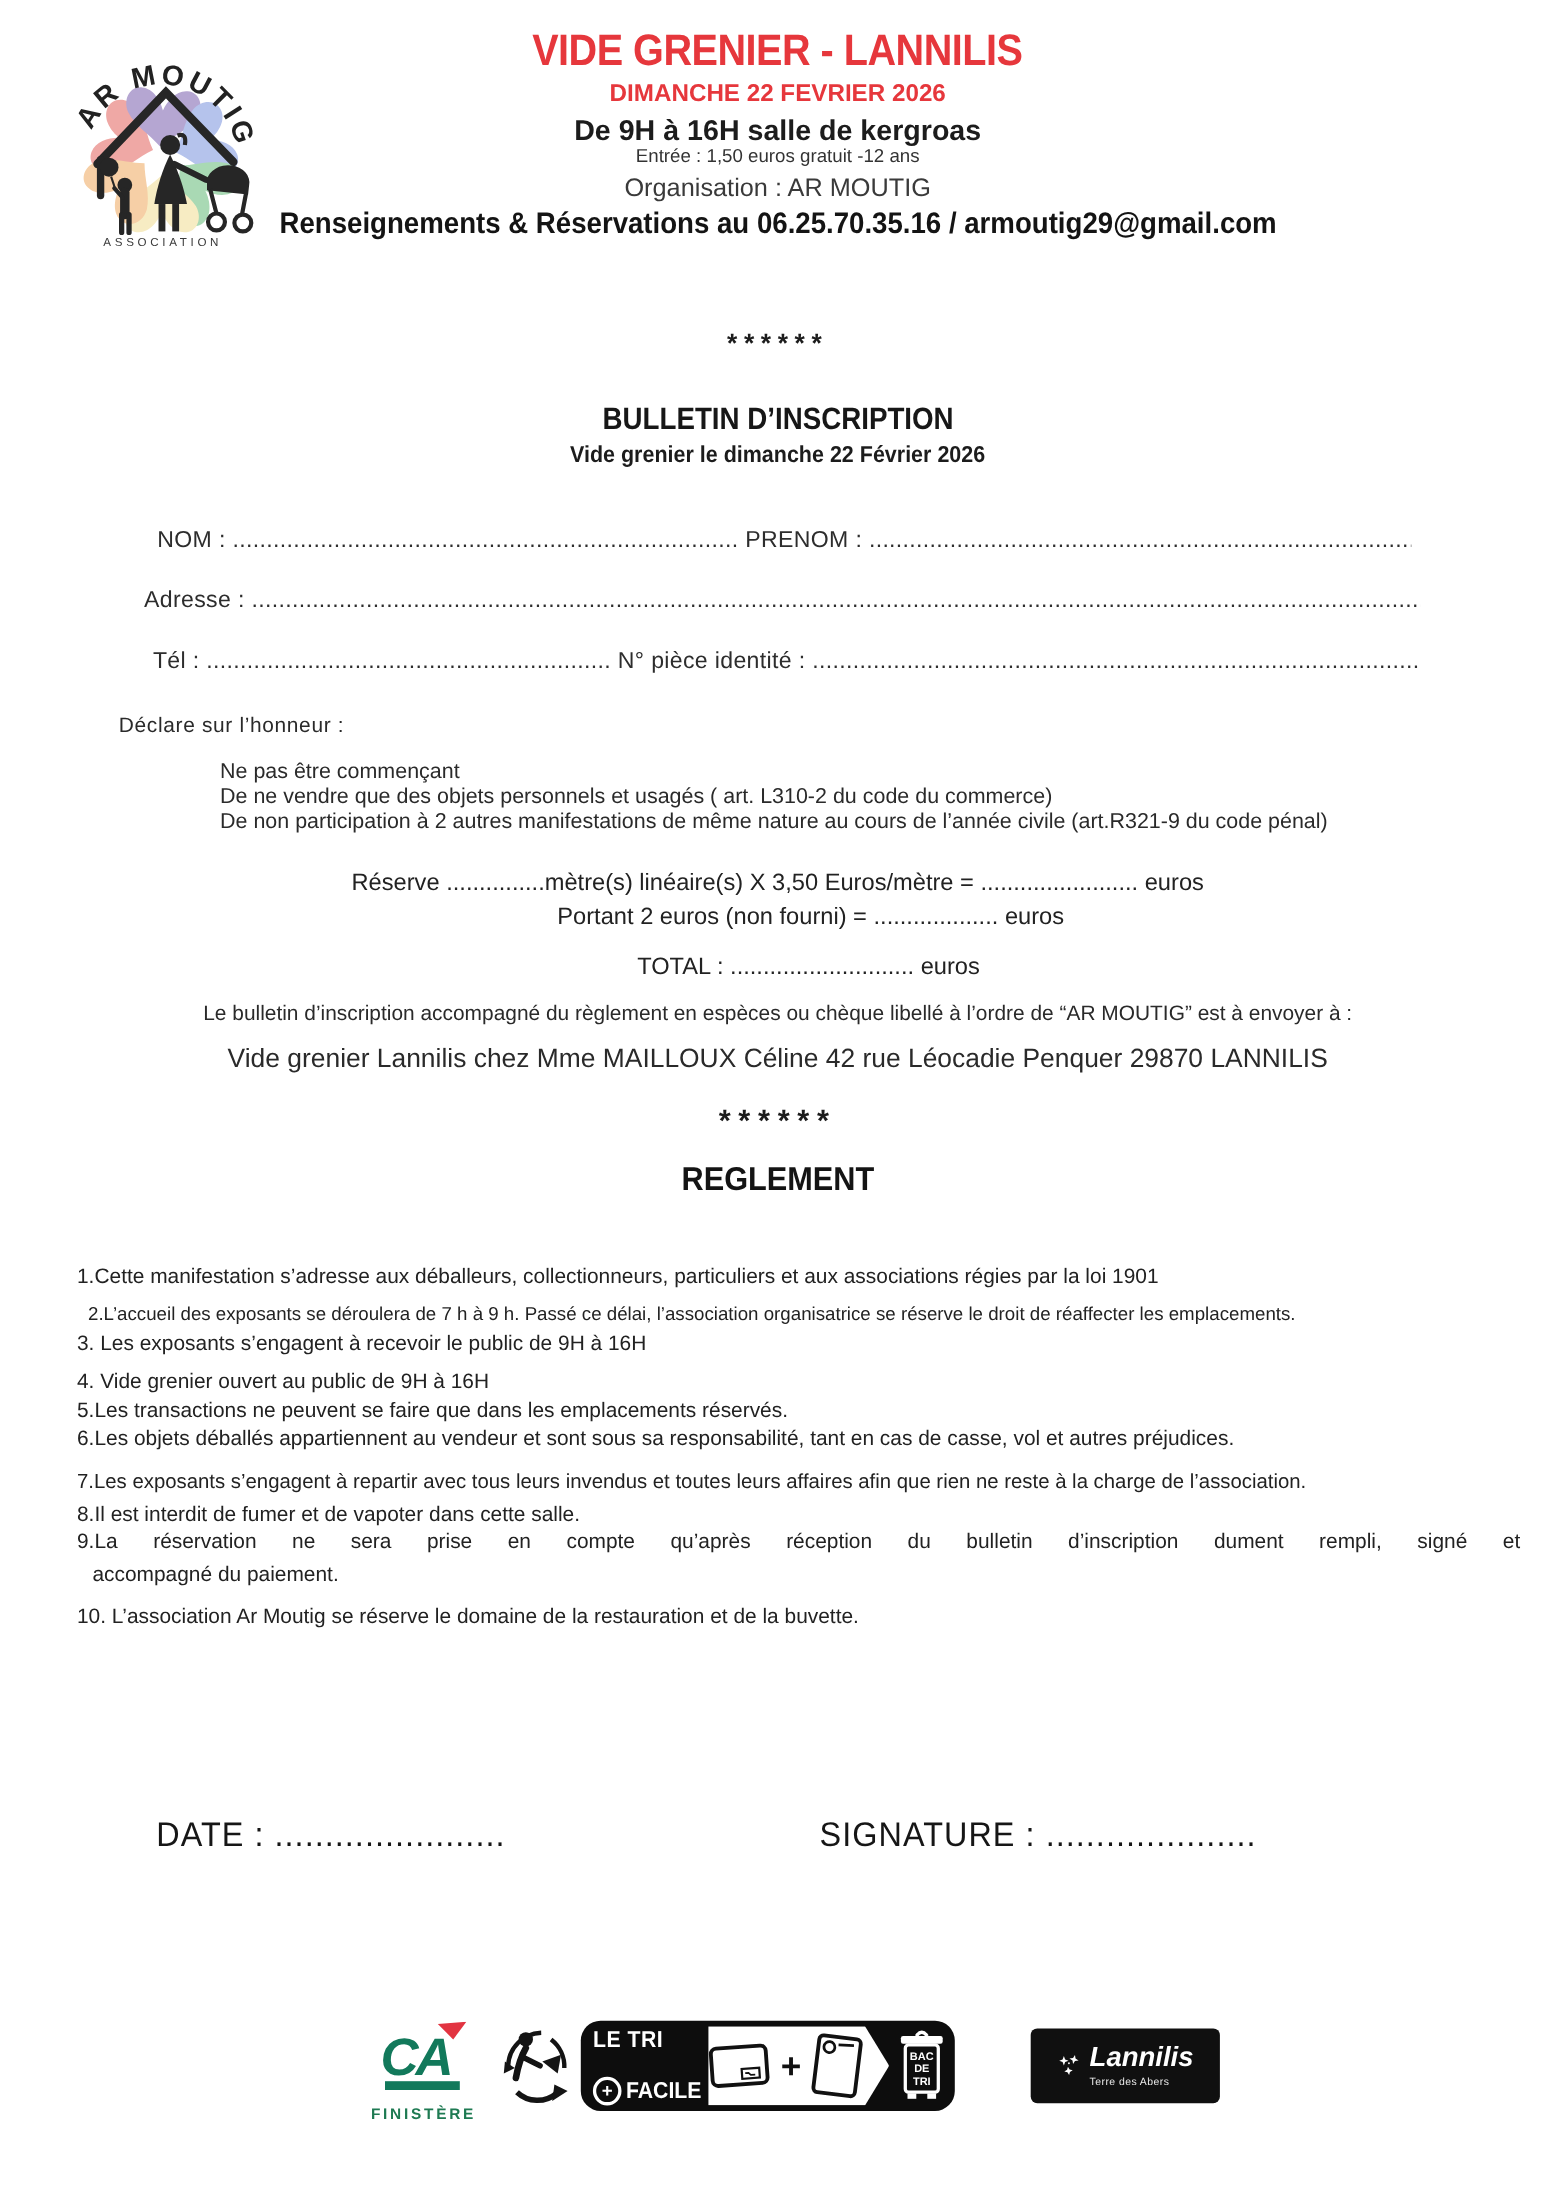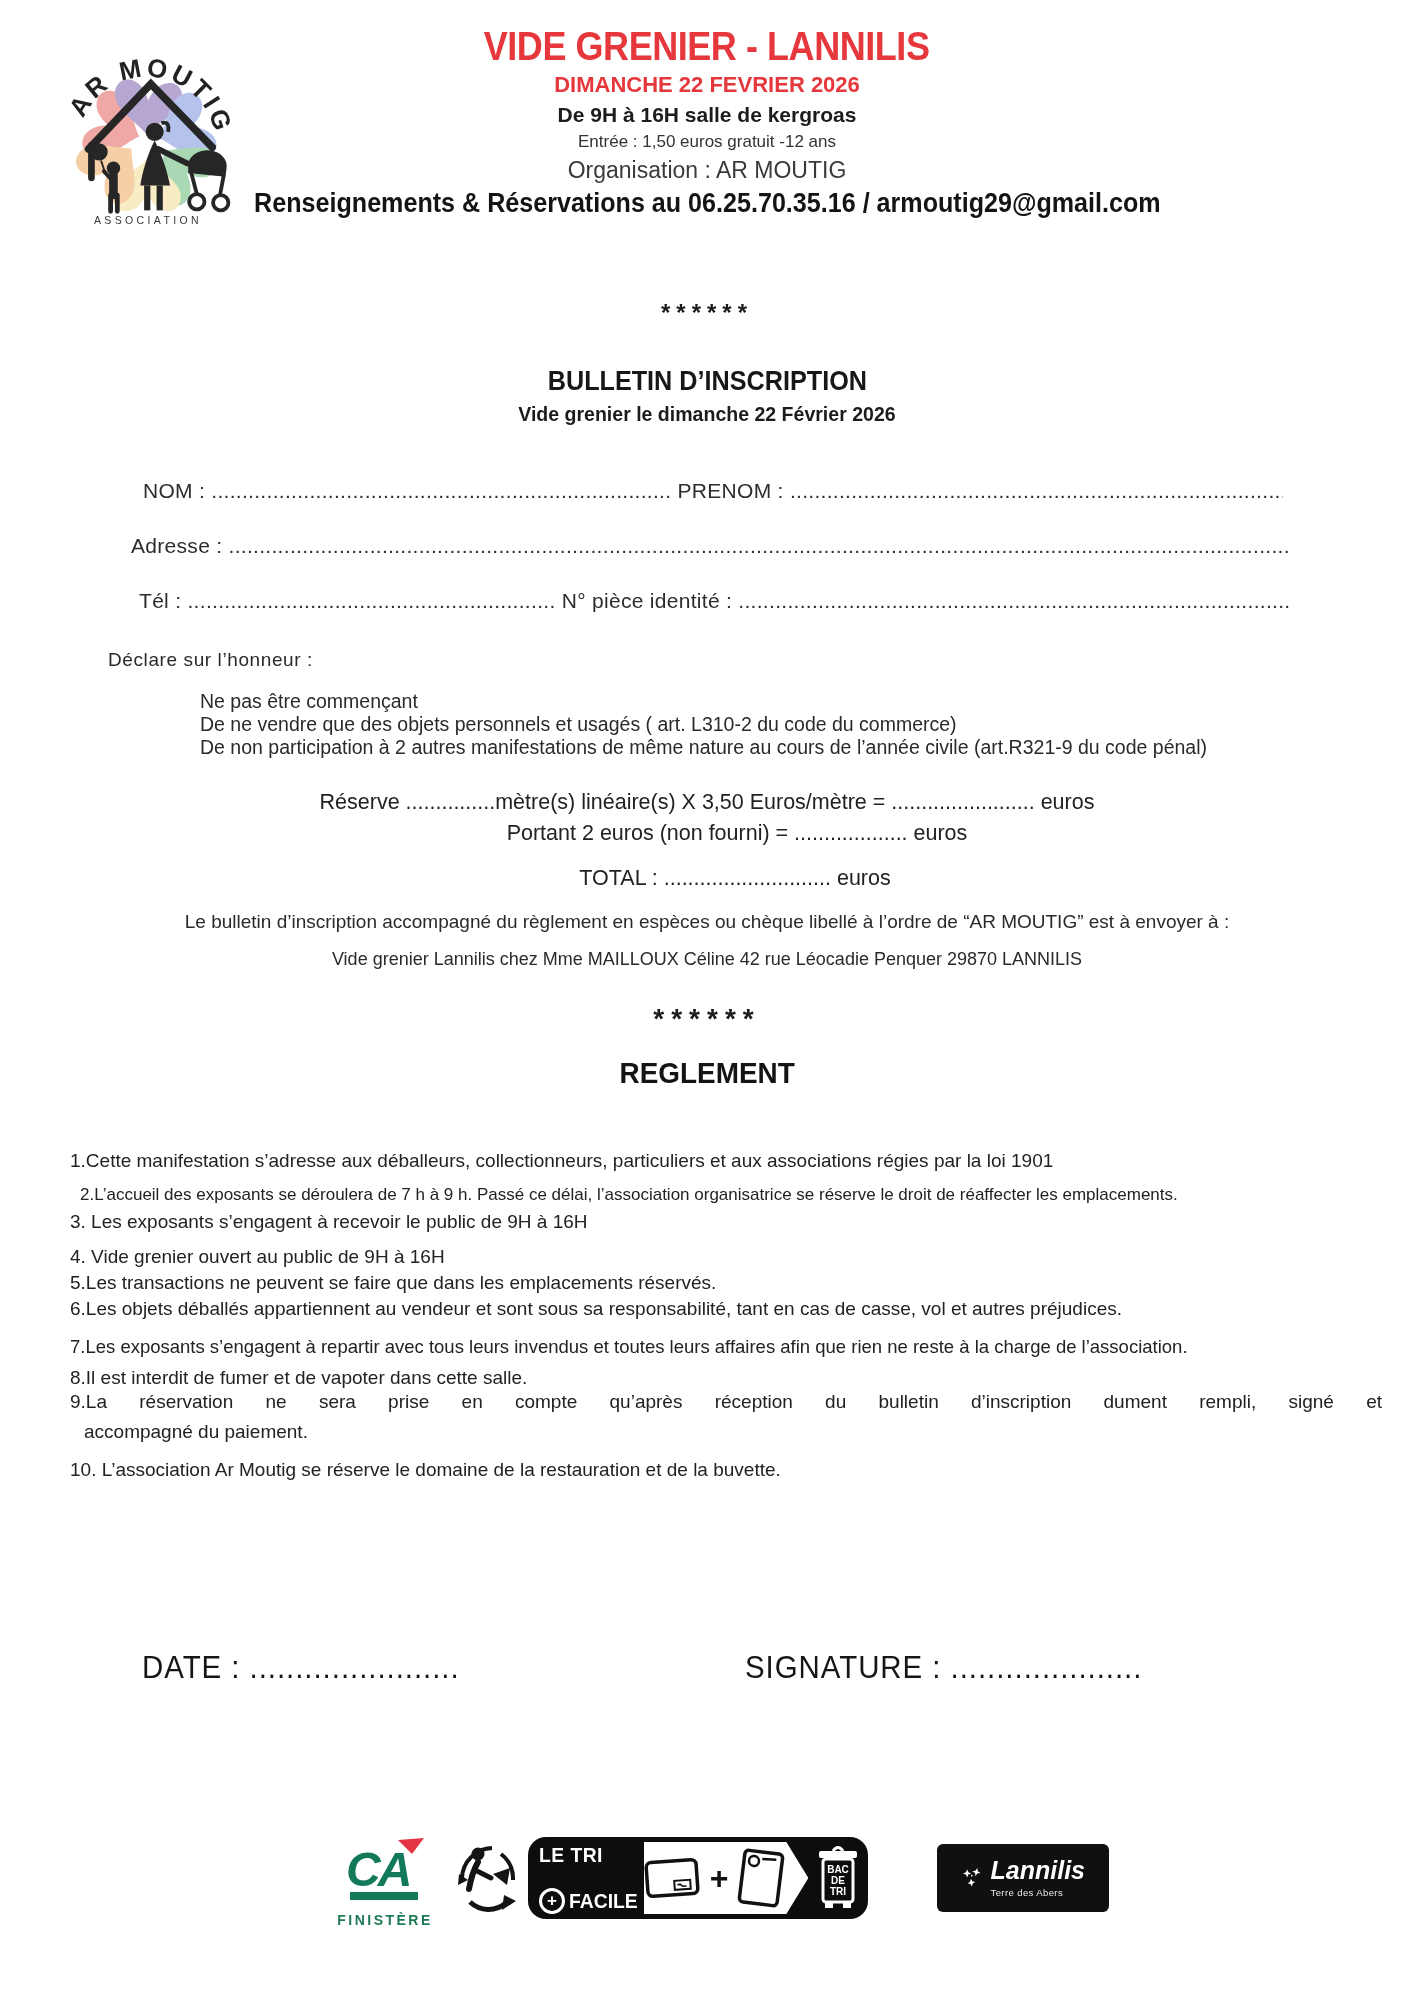--- a/index.html
+++ b/index.html
@@ -7,21 +7,21 @@
     position:relative; width:1414px; height:2000px; background:#ffffff;
     font-family:"Liberation Sans", sans-serif; color:#1f1f1f; overflow:hidden;
   }
   .abs { position:absolute; }
   .center { position:absolute; left:0; right:0; text-align:center; }
   .cx90 { display:inline-block; transform:scaleX(.90); transform-origin:50% 50%; white-space:nowrap; }
   .cx93 { display:inline-block; transform:scaleX(.93); transform-origin:50% 50%; white-space:nowrap; }
 
   .doc-title   { top:24px;  font-size:40px; font-weight:800; color:#e6373c; letter-spacing:-.5px; }
   .doc-date    { top:72px;  font-size:22px; font-weight:800; color:#e6373c; }
-  .doc-time    { top:103px; font-size:21px; font-weight:700; color:#1c1c1c; }
+  .doc-time    { top:103px; font-size:26px; font-weight:700; color:#1c1c1c; }
   .doc-entry   { top:132px; font-size:17px; color:#333; }
   .doc-org     { top:157px; font-size:23px; color:#3a3a3a; }
   .doc-contact { top:188px; font-size:27px; font-weight:800; color:#141414; }
 
   .stars1 { top:299px;  font-size:24px; letter-spacing:6px; font-weight:600; color:#1c1c1c; }
   .stars2 { top:1003px; font-size:28px; letter-spacing:7px; font-weight:600; color:#1c1c1c; }
 
   .b-title { top:365px; font-size:28px; font-weight:800; color:#171717; }
   .b-sub   { top:402px; font-size:21px; font-weight:700; color:#1c1c1c; }
 
@@ -32,21 +32,21 @@
 
   .decl-head  { left:108px; top:649px; font-size:19px; letter-spacing:.6px; color:#2a2a2a; }
   .decl-lines { left:200px; top:690px; font-size:19.5px; line-height:23px; color:#2a2a2a; }
 
   .p-line { font-size:21.5px; color:#222; }
   .p-reserve { top:790px; }
   .p-portant { top:821px; transform:translateX(30px); }
   .p-total   { top:866px; transform:translateX(28px); }
 
   .envoi1 { top:911px; font-size:19px; color:#2a2a2a; }
-  .envoi2 { top:949px; font-size:18px; color:#2a2a2a; }
+  .envoi2 { top:949px; font-size:24px; color:#2a2a2a; }
 
   .regl-title { top:1056px; font-size:30px; font-weight:800; color:#141414; }
   .ritem { position:absolute; left:46px; right:32px; font-size:19px; color:#222; white-space:nowrap; overflow:hidden;margin-left:24px; }
   .r1 { top:1150px; } .r2 { top:1185px; left:56px; font-size:17px; }
   .r3 { top:1211px; } .r4 { top:1246px; } .r5 { top:1272px; }
   .r6 { top:1298px; } .r7 { top:1336px; font-size:18.5px; } .r8 { top:1367px; }
   .r9a { top:1391px; white-space:normal; text-align:justify; text-align-last:justify; }
   .r9b { top:1421px; left:60px; }
   .r10 { top:1459px; }
 

